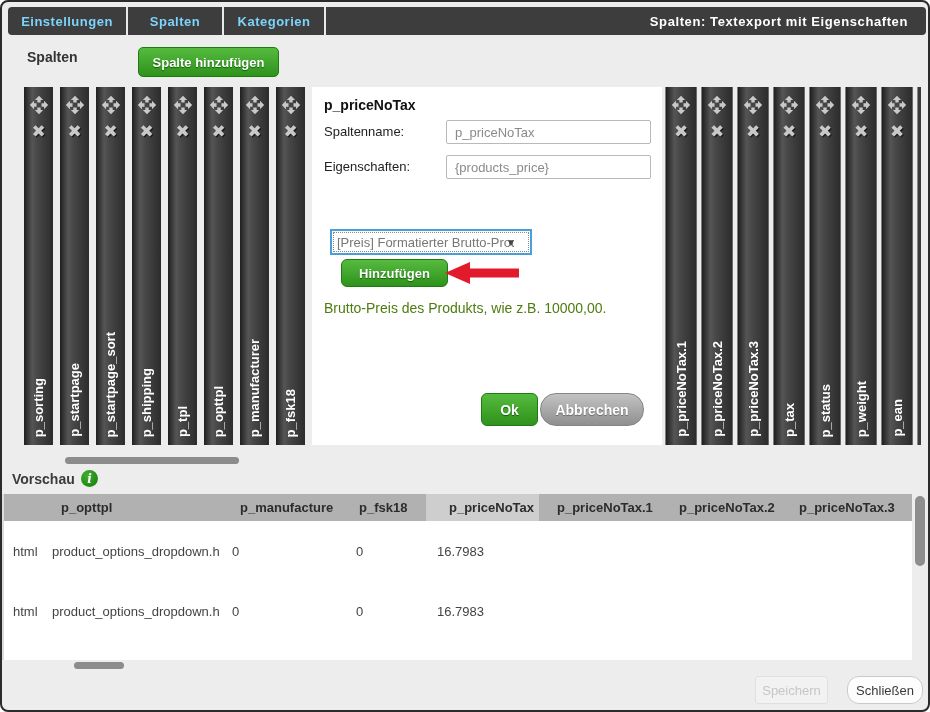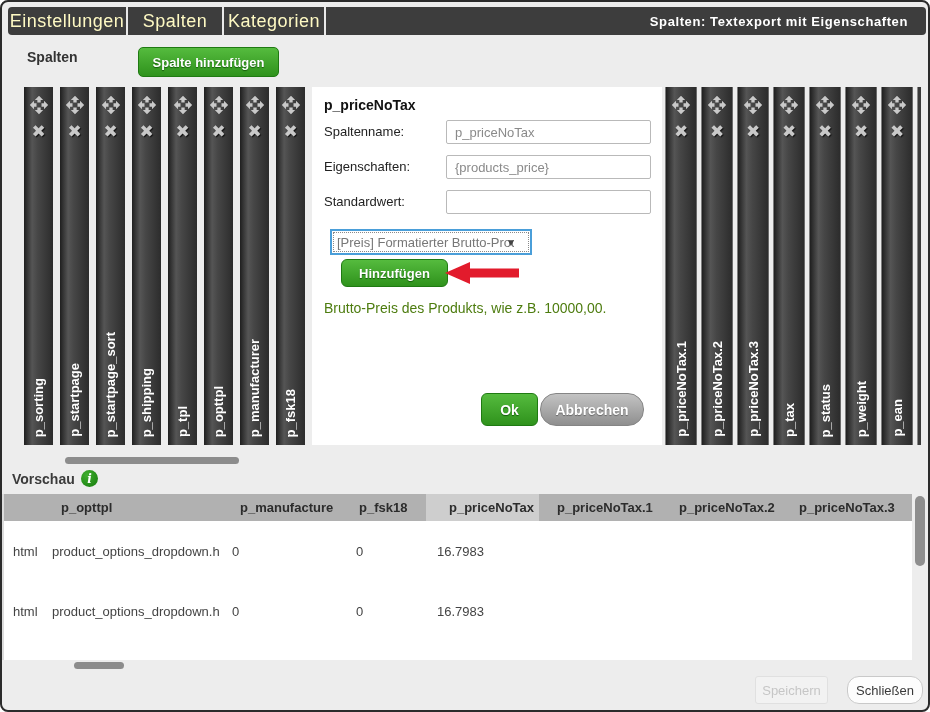--- a/index.html
+++ b/index.html
@@ -1,21 +1,21 @@
 <!DOCTYPE html>
 <html><head>
 <meta charset="utf-8">
 <style>
   * { margin:0; padding:0; box-sizing:border-box; }
   html,body { width:930px; height:712px; background:#fff; font-family:"Liberation Sans","DejaVu Sans",sans-serif; }
   .window { position:relative; width:930px; height:712px; background:#ededed; border:2px solid #2b2b2b; border-radius:8px; overflow:hidden; }
 
   
   .tabbar { position:absolute; left:6px; top:5px; width:918px; height:28px; background:#3d3d3d; border-radius:4px; display:flex; align-items:stretch; }
-  .tab { display:flex; align-items:center; justify-content:center; color:#fef9c3; font-weight:normal; font-size:18px; letter-spacing:.5px; border-right:2px solid #e9e9e9; cursor:pointer; }
+  .tab { display:flex; align-items:center; justify-content:center; color:#7dd3fc; font-weight:bold; font-size:13px; letter-spacing:.5px; border-right:2px solid #e9e9e9; cursor:pointer; }
   .tab-1 { width:120px; } .tab-2 { width:96px; } .tab-3 { width:102px; }
   .profile { margin-left:auto; display:flex; align-items:center; padding-right:18px; color:#fff; font-weight:bold; font-size:13px; letter-spacing:.6px; }
 
   
   .section-title { position:absolute; left:25px; top:47px; font-size:14px; font-weight:bold; color:#333; }
   .btn-green { background:linear-gradient(#55bb3e,#2f921c); border:1px solid #1f7a12; border-radius:5px; color:#fff; font-weight:bold; font-size:13px; text-shadow:0 1px 1px #145c0a; cursor:pointer;margin-left:9px; }
   .add-col-btn { position:absolute; left:127px; top:45px; width:141px; height:30px; }
 
   
   .cols-area { position:absolute; left:0; top:85px; width:930px; height:358px; }
@@ -149,24 +149,20 @@
     <div class="dialog">
       <div class="dlg-title">p_priceNoTax</div>
       <div class="frow r1">
         <label>Spaltenname:</label>
         <input type="text" value="p_priceNoTax" style="">
       </div>
       <div class="frow r2">
         <label>Eigenschaften:</label>
         <input type="text" value="{products_price}" style="">
       </div>
-      <div class="frow r3">
-        <label>Standardwert:</label>
-        <input type="text" value="" style="">
-      </div>
       <div class="dropdown">
         <span class="txt">[Preis] Formatierter Brutto-Produkt</span>
         <span class="caret">▼</span>
       </div>
       <button class="btn-green add-btn">Hinzufügen</button>
       <svg class="red-arrow" width="78" height="26" viewBox="0 0 78 26">
         <path d="M2 13 L27 2 V8.5 H76 V17.5 H27 V24 Z" fill="#e21b2c"></path>
       </svg>
       <div class="dlg-desc">Brutto-Preis des Produkts, wie z.B. 10000,00.</div>
       <button class="btn-green ok-btn">Ok</button>

